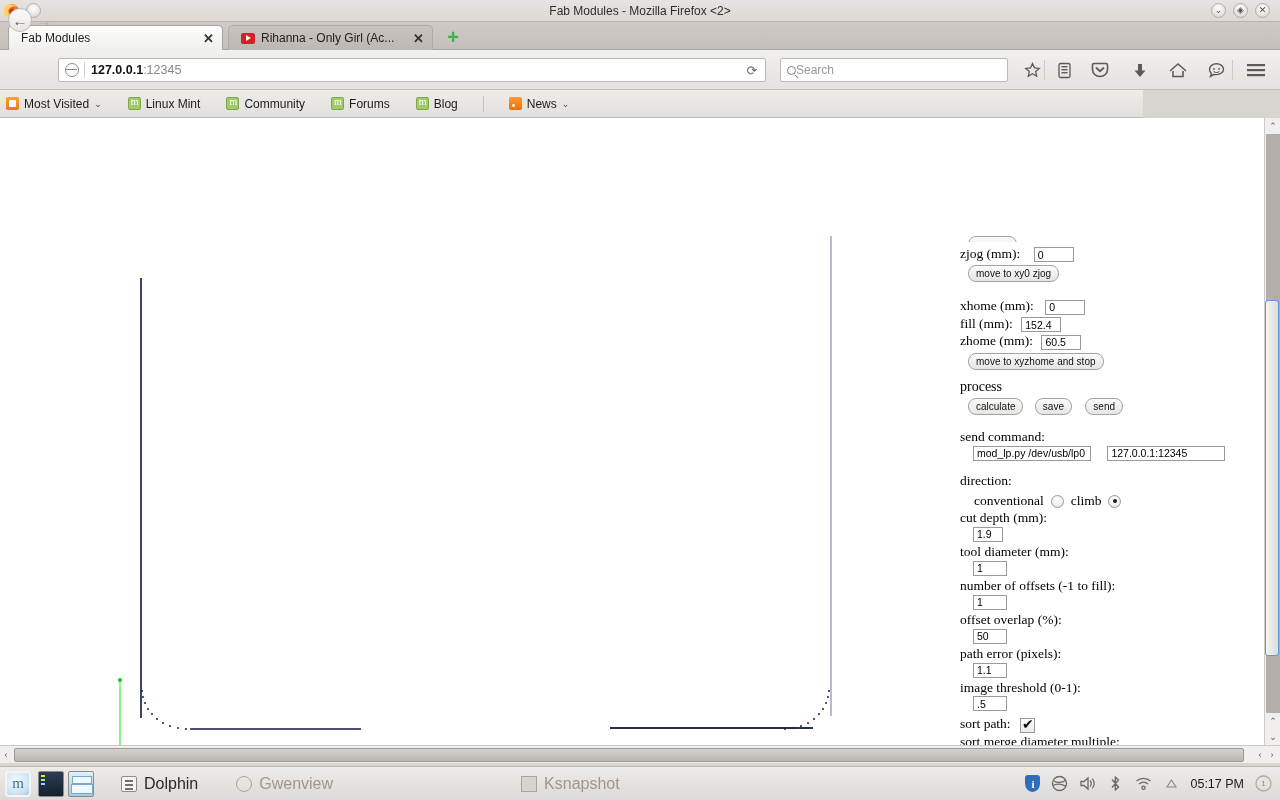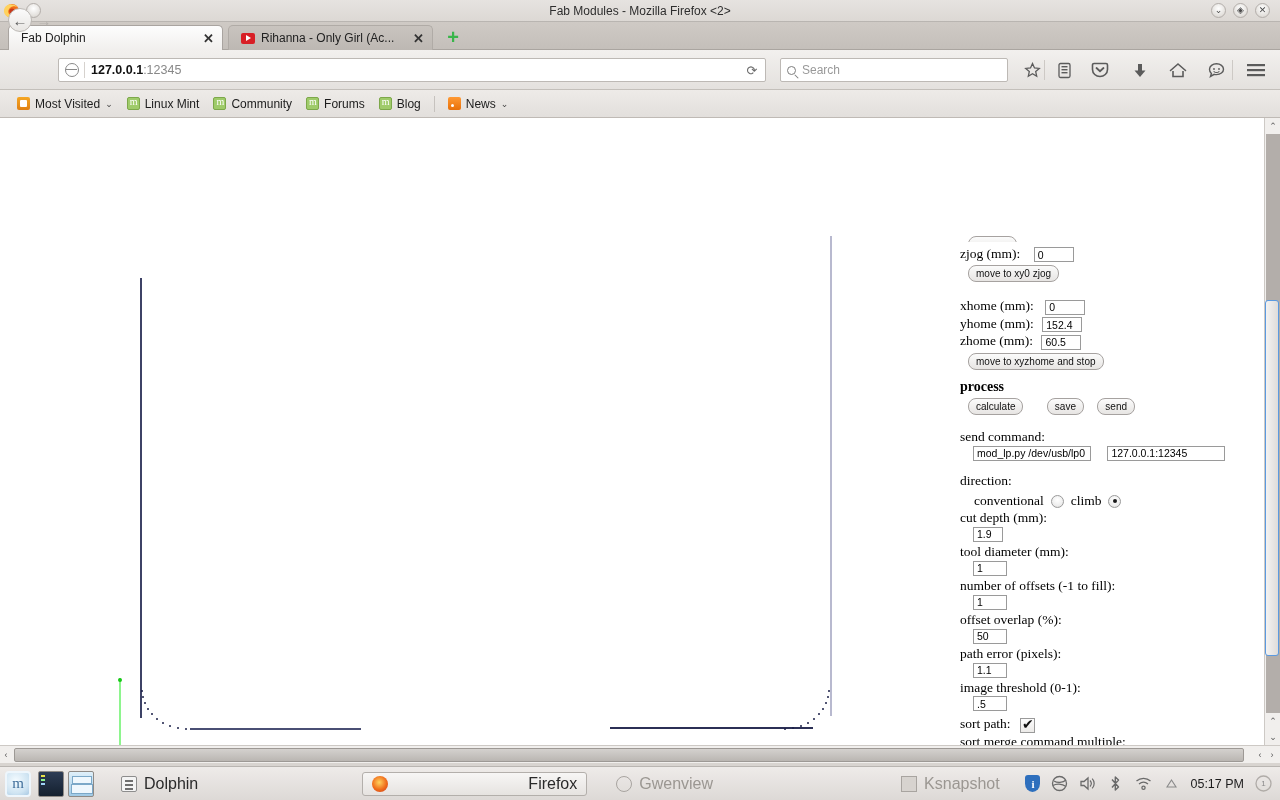--- a/index.html
+++ b/index.html
@@ -100,44 +100,44 @@
   .url-sep { width: 1px; height: 16px; background: #d6d2ce; margin-right: 6px; }
   .url-text { font-size: 12.5px; color: #888; }
   .url-text b { color: #111; font-weight: bold; }
   .url-reload {
     position: absolute; right: 5px; top: 4px; width: 16px; height: 16px;
     font-size: 13px; color: #6b6b6b; text-align: center; line-height: 16px;
   }
   .searchbar {
     position: absolute; left: 780px; top: 58px; width: 228px; height: 24px;
     background: #fff; border: 1px solid #bdb9b5; border-radius: 2px;
-    display: flex; align-items: center; padding: 0 6px; gap: 6px;
+    display: flex; align-items: center; padding: 0 6px; gap: 0;
   }
   .mag {
     width: 9px; height: 9px; border: 1.6px solid #7d7d7d; border-radius: 50%;
     position: relative; flex: none;
   }
   .mag::after {
     content: ""; position: absolute; right: -4px; bottom: -3px;
     width: 5px; height: 0; border-top: 1.6px solid #7d7d7d; transform: rotate(45deg);
   }
   .search-ph { font-size: 12px; color: #999; }
   .toolicon {
     position: absolute; top: 58px; width: 24px; height: 24px;
     display: flex; align-items: center; justify-content: center;
     color: #5b5b5b;
   }
   .tool-sep { position: absolute; top: 60px; width: 1px; height: 20px; background: #cdc9c5; }
 
   
   .bookmarks {
-    position: absolute; left: 0; top: 90px; width: 1280px; height: 28px;
+    position: absolute; left: 0; top: 90px; width: 1143px; height: 28px;
     background: linear-gradient(#eeebe8, #e2dfdc);
     border-bottom: 1px solid #bfbab5;
-    display: flex; align-items: center; gap: 4px; padding-left: 12px;
+    display: flex; align-items: center; gap: 16px; padding-left: 1px;
   }
   .bm {
     display: flex; align-items: center; gap: 5px; font-size: 12px; color: #1c1c1c;
     padding: 2px 5px; white-space: nowrap;
   }
   .bm-ic { width: 13px; height: 13px; border-radius: 2px; flex: none; position: relative; }
   .bm-ic.orange { background: linear-gradient(#f5a623, #e08014); }
   .bm-ic.orange::after { content:""; position:absolute; left:3px; top:3px; width:7px; height:7px; background:#fff; border-radius:1px; }
   .bm-ic.mint { background: #9fcb6a; border: 1px solid #7da84a; }
   .bm-ic.mint::after { content:"m"; position:absolute; left:2px; top:-2px; font-size:10px; color:#fff; font-family:"Liberation Serif",serif; }
@@ -172,21 +172,21 @@
     border: 1px solid #9a9a9a; background: #fff; color: #000;
     height: 15px; padding: 0 3px; vertical-align: middle;
   }
   .w-ind { margin-left: 10px; }
   .btn {
     display: inline-block; font-family: "Liberation Sans", sans-serif; font-size: 10px;
     color: #111; background: linear-gradient(#fbfbfb, #e7e5e3);
     border: 1px solid #a6a2a0; border-radius: 8px; padding: 1px 7px; line-height: 13px;
     cursor: pointer;
   }
-  .h-process { font-weight: bold; font-size: 14px; margin: 9px 0 3px 0; display: block; }
+  .h-process { font-weight: normal; font-size: 14px; margin: 9px 0 3px 0; display: block; }
   .radio {
     display: inline-block; width: 13px; height: 13px; border-radius: 50%;
     background: radial-gradient(circle at 50% 35%, #ffffff, #ededed 65%, #d4d0cc);
     border: 1px solid #9a9a9a; vertical-align: middle; position: relative;
   }
   .radio.on::after {
     content: ""; position: absolute; left: 3.5px; top: 3.5px;
     width: 4px; height: 4px; background: #1a1a1a; border-radius: 50%;
   }
   .chk {
@@ -301,21 +301,21 @@
     </svg>
     <div class="dot-btn titlebar-left-dot"></div>
     <div class="title-text">Fab Modules - Mozilla Firefox &lt;2&gt;</div>
     <div class="dot-btn win-min">⌄</div>
     <div class="dot-btn win-max">◈</div>
     <div class="dot-btn win-close">✕</div>
   </div>
 
   <div class="tabstrip">
     <div class="tab active">
-      <span class="tab-label">Fab Dolphin</span>
+      <span class="tab-label">Fab Modules</span>
       <span class="tab-close">✕</span>
     </div>
     <div class="tab inactive">
       <span class="yt-icon"></span>
       <span class="tab-label">Rihanna - Only Girl (Ac...</span>
       <span class="tab-close">✕</span>
     </div>
     <div class="newtab">+</div>
   </div>
 
@@ -456,35 +456,35 @@
         <input class="txt w-ind" style="width: 40px;" value="0">
       </div>
       <div style="margin-top:3px;padding-left:8px">
         <span class="btn">move to xy0 zjog</span>
       </div>
       <div style="margin-top:16px">
         <span>xhome (mm):</span>
         <input class="txt" style="width: 40px; margin-left: 8px;" value="0">
       </div>
       <div style="margin-top:1px">
-        <span>yhome (mm):</span>
+        <span>fill (mm):</span>
         <input class="txt" style="width: 40px; margin-left: 5px;" value="152.4">
       </div>
       <div style="margin-top:1px">
         <span>zhome (mm):</span>
         <input class="txt" style="width: 40px; margin-left: 5px;" value="60.5">
       </div>
       <div style="margin-top:3px;padding-left:8px">
         <span class="btn">move to xyzhome and stop</span>
       </div>
 
       <span class="h-process">process</span>
       <div style="padding-left:8px">
         <span class="btn">calculate</span>
-        <span class="btn" style="margin-left:20px">save</span>
+        <span class="btn" style="margin-left:8px">save</span>
         <span class="btn" style="margin-left:10px">send</span>
       </div>
 
       <span class="lbl" style="margin-top:14px">send command:</span>
       <input class="txt" style="width: 118px; margin-left: 13px;" value="mod_lp.py /dev/usb/lp0">
 
       <input class="txt" style="width: 118px; margin-left: 13px;" value="127.0.0.1:12345">
 
       <span class="lbl" style="margin-top:12px">direction:</span>
       <div style="margin-top:5px;padding-left:14px;display:flex;align-items:center;gap:7px">
@@ -510,21 +510,21 @@
       <input class="txt" style="width: 34px; margin-left: 13px;" value="1.1">
 
       <span class="lbl" style="margin-top:2px">image threshold (0-1):</span>
       <input class="txt" style="width: 34px; margin-left: 13px;" value=".5">
 
       <div style="margin-top:5px">
         <span>sort path:</span>
         <span class="chk" style="margin-left:6px"></span>
       </div>
 
-      <span class="lbl" style="margin-top:1px">sort merge command multiple:</span>
+      <span class="lbl" style="margin-top:1px">sort merge diameter multiple:</span>
       
 
       
       
       
       
       
 
       
       
@@ -552,26 +552,20 @@
   <div class="taskbar">
     <div class="tb-start">
       <div class="mint-logo">m</div>
     </div>
     <div class="tb-icon screen"></div>
     <div class="tb-icon files"></div>
 
     <div class="tb-task" style="margin-left:18px">
       <span class="tb-ic ic-dolphin"></span>
       <span>Dolphin</span>
-    </div>
-    <div class="tb-task active" style="margin-left:155px;width:225px">
-      <span class="tb-ic">
-          <span class="ff-small" style="display:block"></span>
-        </span>
-      <span>Firefox</span>
     </div>
     <div class="tb-task dim" style="margin-left:20px">
       <span class="tb-ic ic-gw"></span>
       <span>Gwenview</span>
     </div>
     <div class="tb-task dim" style="margin-left:170px">
       <span class="tb-ic ic-ks"></span>
       <span>Ksnapshot</span>
     </div>
 

